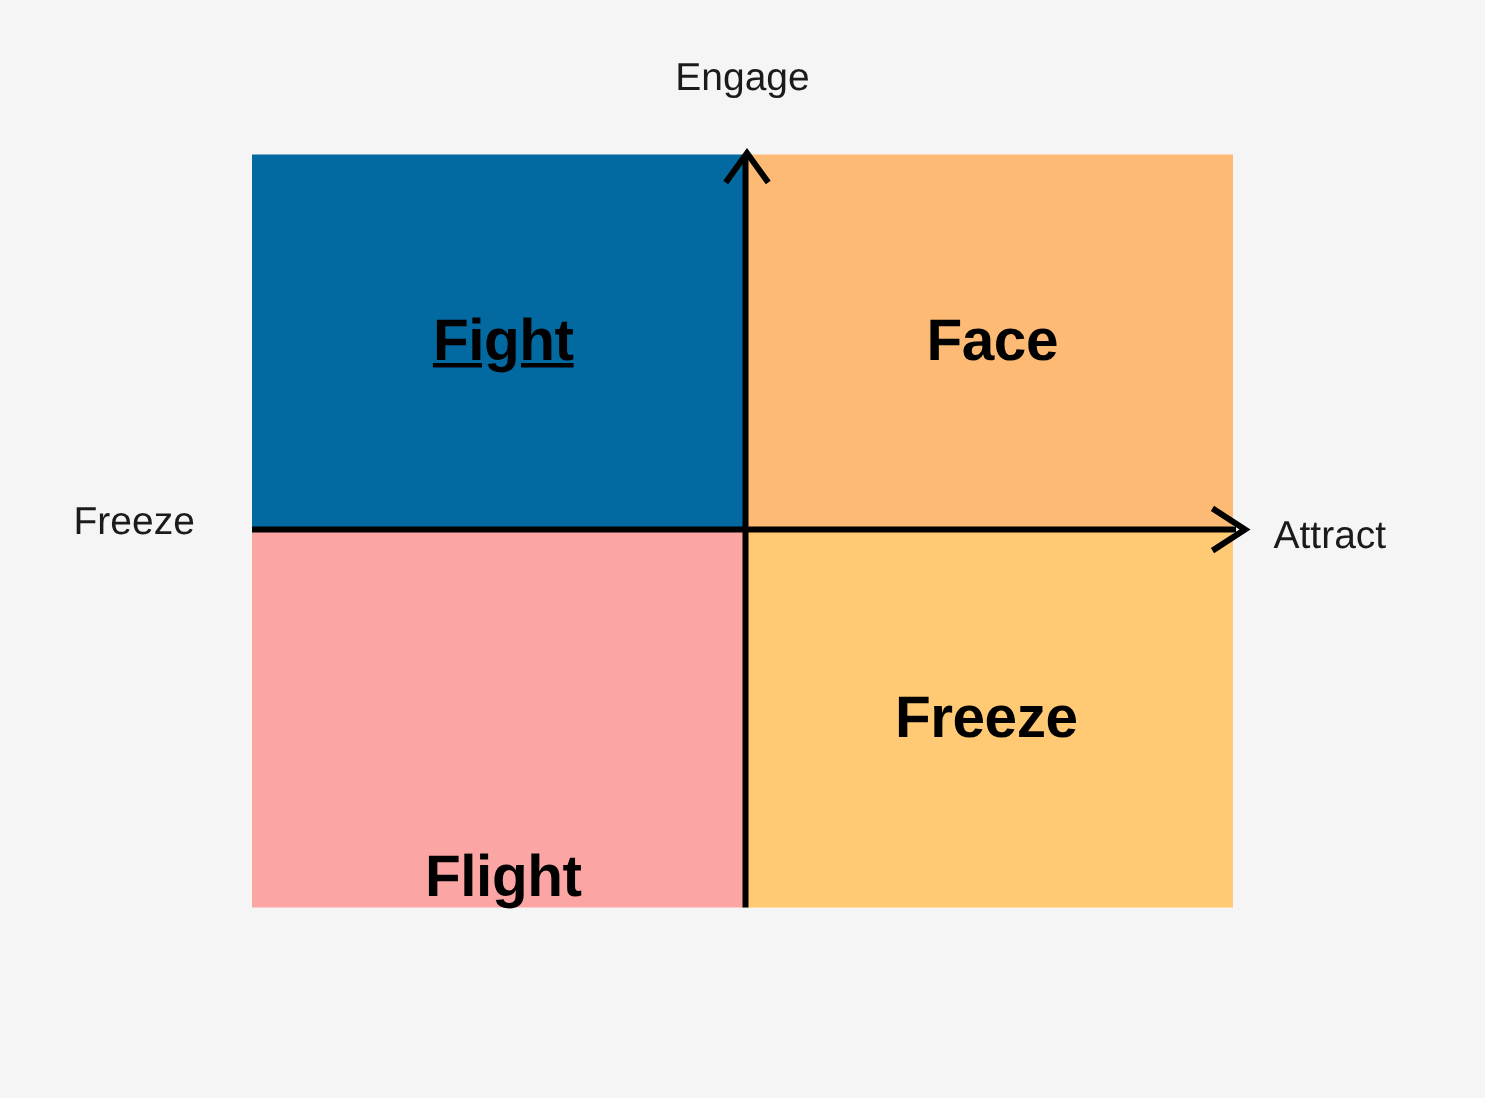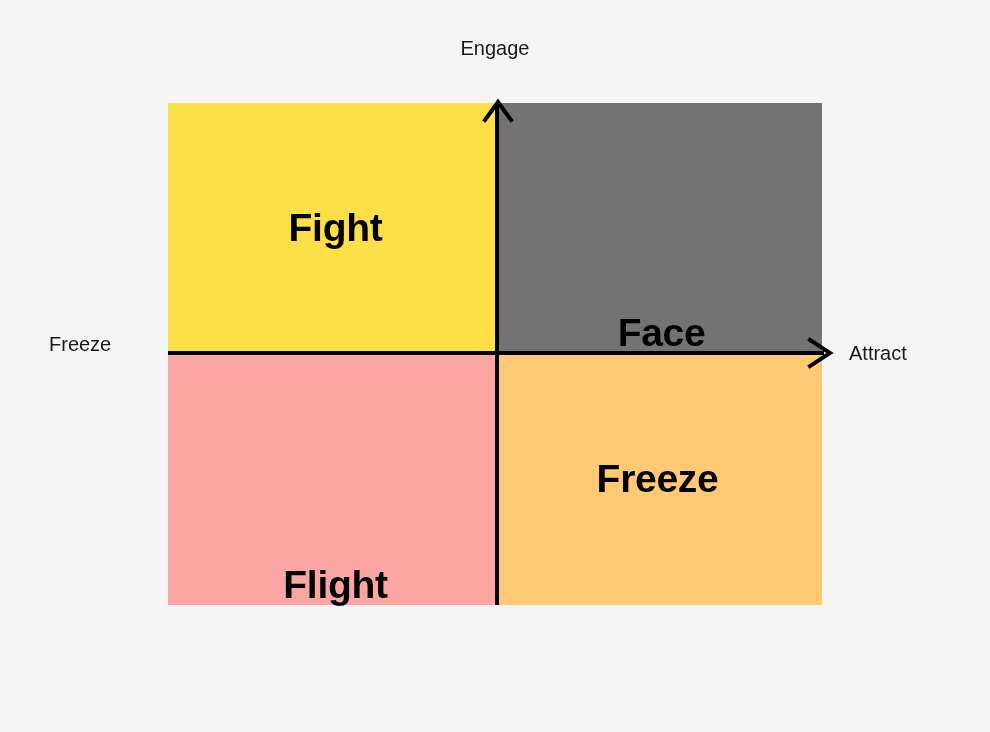--- a/index.html
+++ b/index.html
@@ -61,21 +61,21 @@
     left: 0;
     top: 0;
     width: 990px;
     height: 732px;
     pointer-events: none;
   }
 
   
   .axis-caption {
     position: absolute;
-    font-size: 20px;
+    font-size: 26px;
     font-weight: 400;
     color: #1a1a1a;
     line-height: 1;
     white-space: nowrap;
     user-select: none;
   }
   .cap-top {
     left: 0;
     width: 990px;
     top: 38px;
@@ -96,25 +96,25 @@
     top: 343px;
   }
 </style>
 </head>
 <body style="background: rgb(245, 245, 245);">
 
 <div id="stage">
 
   <div class="matrix">
 
-    <div class="quad q-tl" style="background: #fde047;">
+    <div class="quad q-tl" style="background: #0369a1; text-decoration: underline;">
       <span class="quad-label">Fight</span>
     </div>
 
-    <div class="quad q-tr" style="background: #737373; align-items: flex-end;">
+    <div class="quad q-tr" style="background: #fdba74;">
       <span class="quad-label">Face</span>
     </div>
 
     <div class="quad q-bl" style="background: #fca5a5; align-items: flex-end;">
       <span class="quad-label">Flight</span>
     </div>
 
     <div class="quad q-br" style="background: rgb(255, 202, 115); align-items: center;">
       <span class="quad-label">Freeze</span>
     </div>

